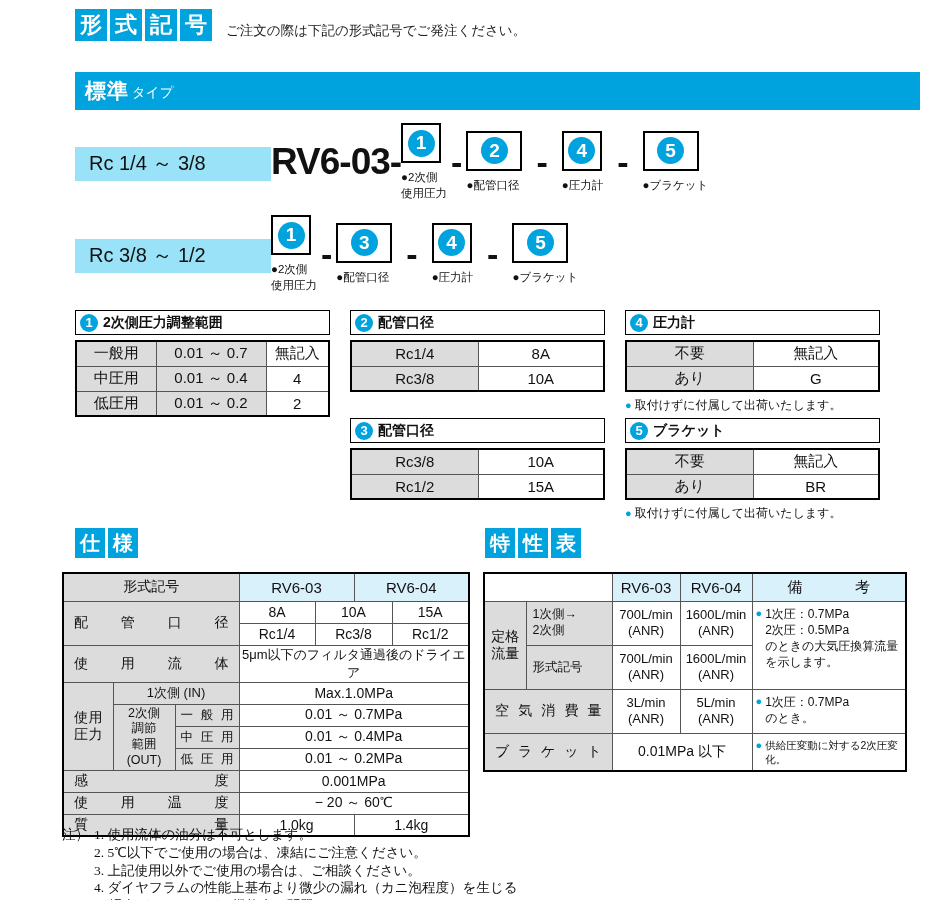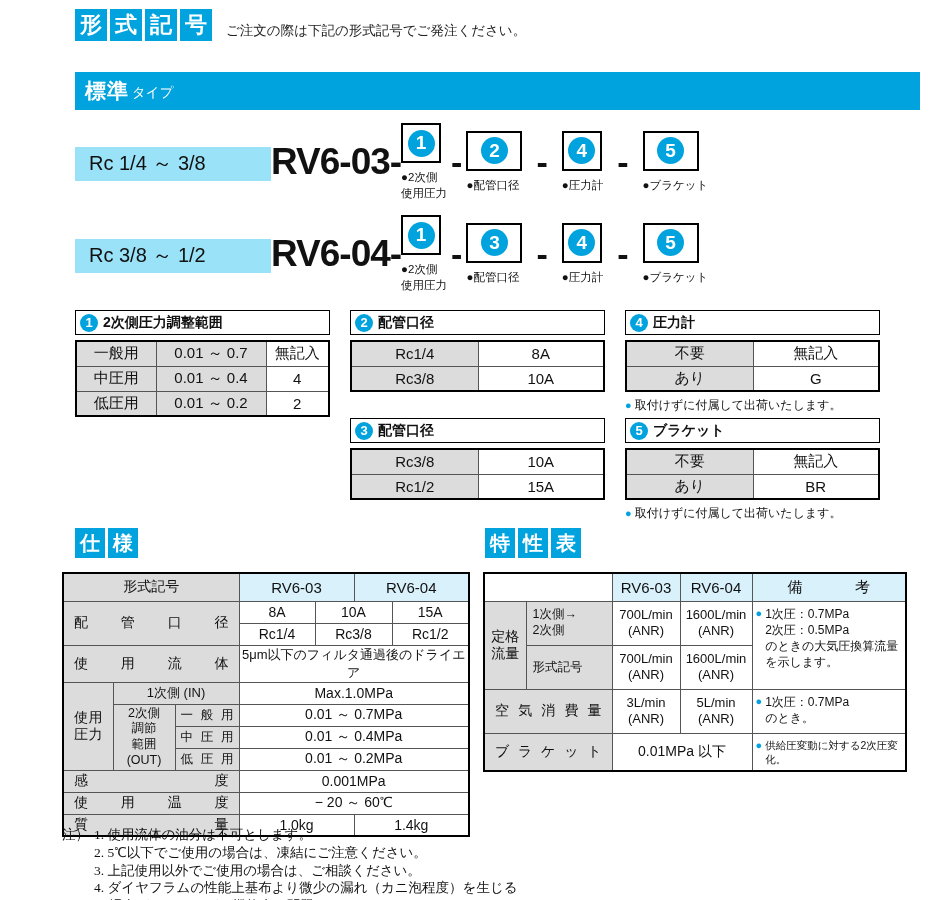--- a/index.html
+++ b/index.html
@@ -126,21 +126,20 @@
     <div class="seg">
       <div class="seg-box wide">
         <div class="numc">5</div>
       </div>
       <div class="seg-label"><span>●</span><span>ブラケット</span></div>
     </div>
   </div>
 
   <div class="abs model-line" style="left:75px;top:214px;">
     <div class="range-box">Rc 3/8 ～ 1/2</div>
-    <div class="code">RV6-04-</div>
     <div class="seg">
       <div class="seg-box narrow">
         <div class="numc">1</div>
       </div>
       <div class="seg-label"><span>●</span><span>2次側
 使用圧力</span></div>
     </div>
     <div class="dash">-</div>
     <div class="seg">
       <div class="seg-box wide">

